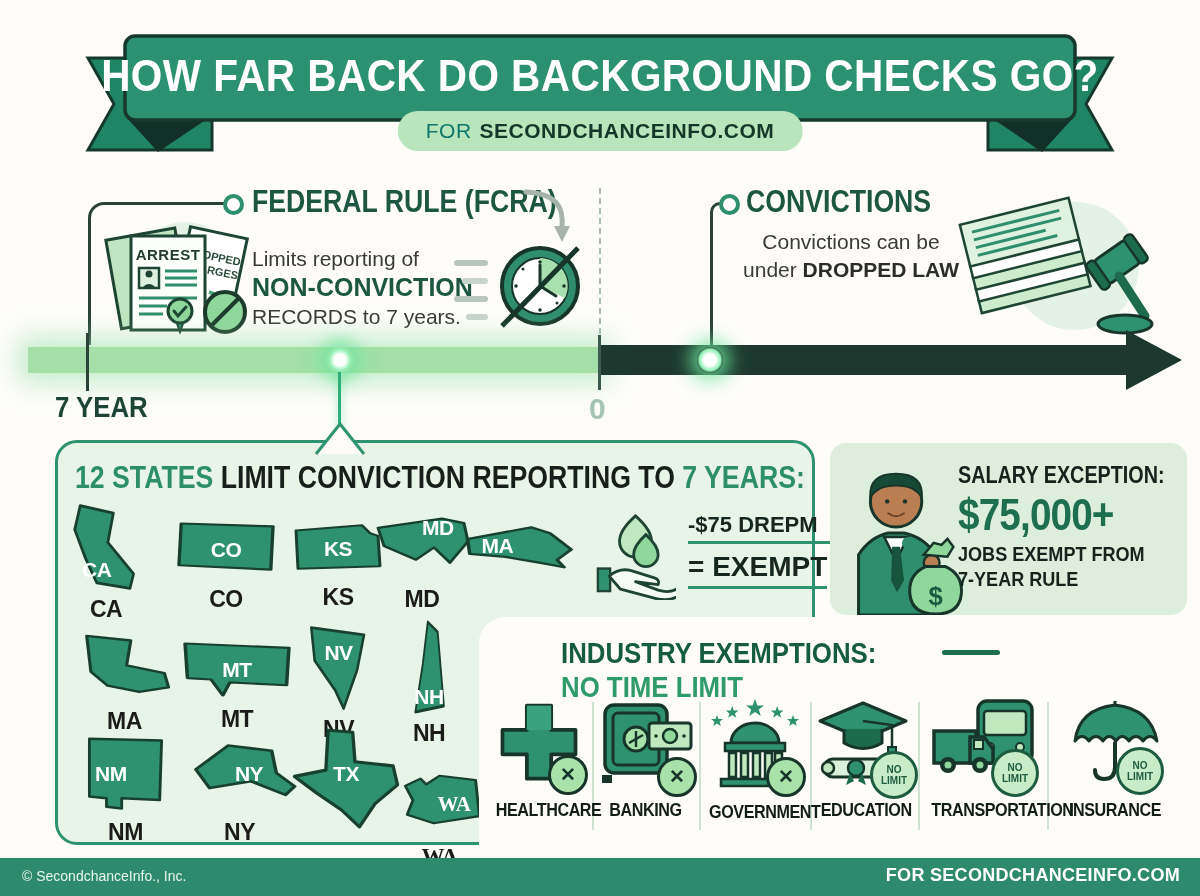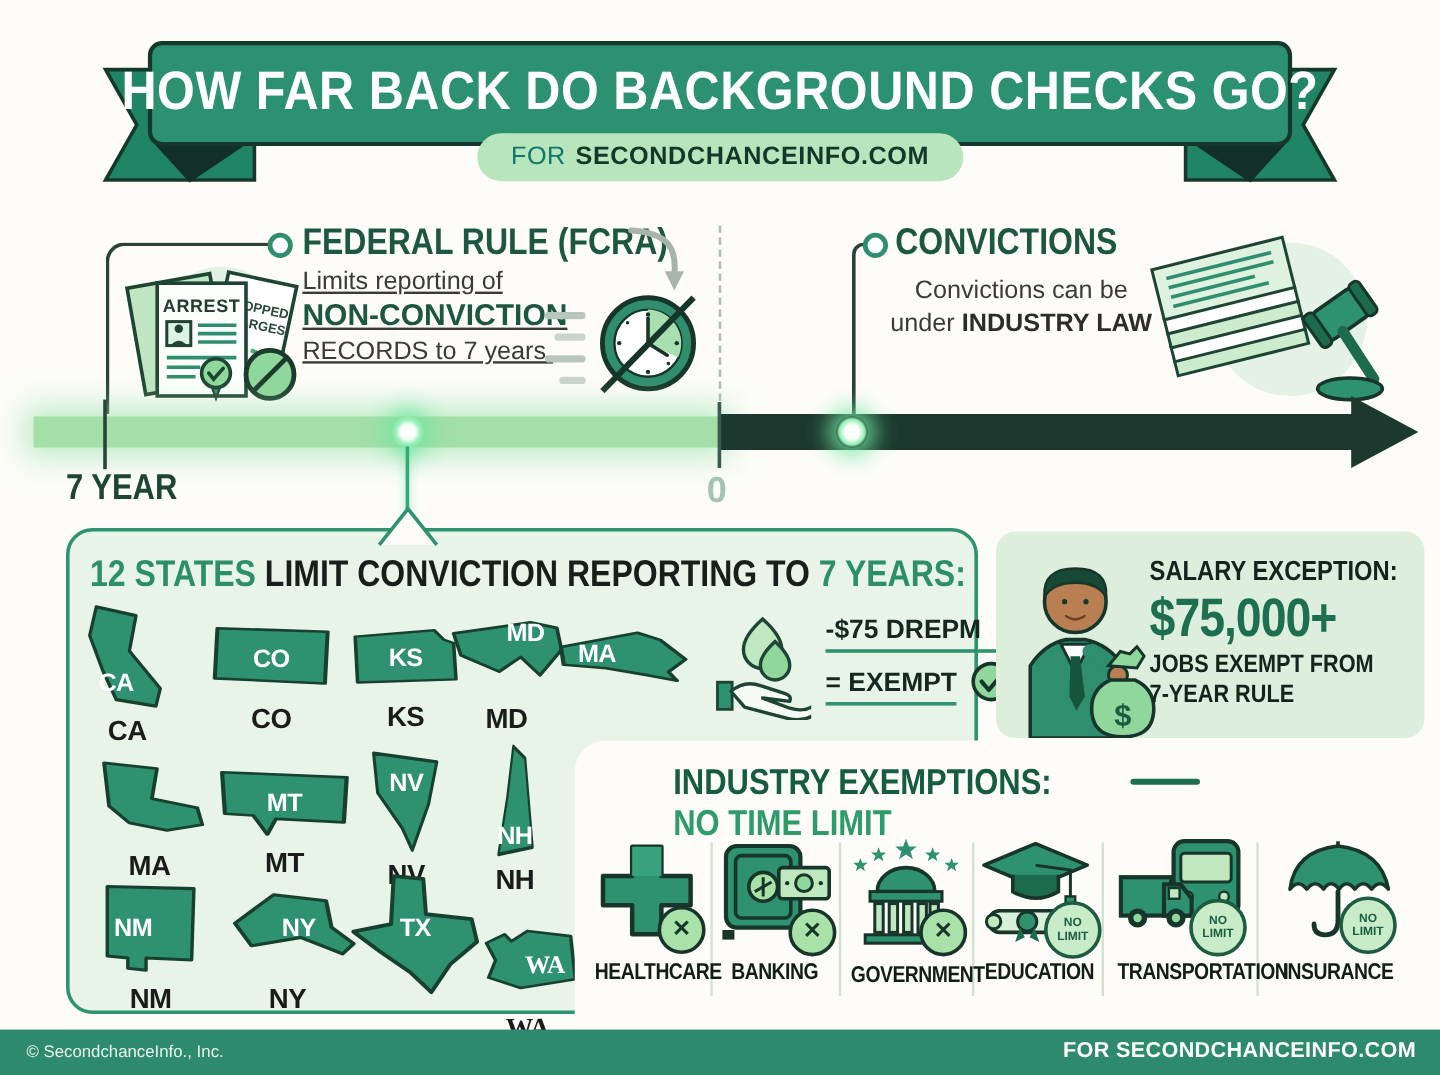--- a/index.html
+++ b/index.html
@@ -93,21 +93,21 @@
     <rect x="125" y="36" width="950" height="84" rx="10" fill="#2b9171" stroke="#16382c" stroke-width="3.5"></rect>
   </svg>
   <div class="abs banner-title cxc">HOW FAR BACK DO BACKGROUND CHECKS GO?</div>
   <div class="abs banner-pill">
     <span class="pill-prefix">FOR</span><span class="pill-brand">SECONDCHANCEINFO.COM</span>
   </div>
 
   <div class="abs connector" style="left:88px;top:202px;width:138px;height:140px;"></div>
   <div class="abs bullet" style="left:223px;top:194px;"></div>
   <div class="abs sec-title cxl" style="left:252px;top:184px;">FEDERAL RULE (FCRA)</div>
-  <div class="abs fcra-text" style="left:252px;top:220px;text-decoration:underline;">
+  <div class="abs fcra-text" style="left:252px;top:244px;">
     <div>Limits reporting of</div>
     <div class="fcra-bold">NON-CONVICTION</div>
     <div>RECORDS to 7 years.</div>
   </div>
 
   <svg class="abs" style="left:85px;top:208px;" width="168" height="128" viewBox="0 0 168 128">
     <circle cx="100" cy="66" r="52" fill="#e4f2e6"></circle>
     <g transform="rotate(-10 60 70)">
       <rect x="28" y="26" width="70" height="90" fill="#bfe5c1" stroke="#1e4434" stroke-width="3"></rect>
     </g>
@@ -162,21 +162,21 @@
     <line x1="50" y1="98" x2="126" y2="20" stroke="#17352a" stroke-width="5"></line>
   </svg>
 
   <div class="abs dashline" style="left:599px;top:188px;height:156px;"></div>
 
   <div class="abs connector" style="left:710px;top:202px;width:16px;height:144px;border-top-left-radius:10px;"></div>
   <div class="abs bullet" style="left:719px;top:194px;"></div>
   <div class="abs sec-title cxl" style="left:746px;top:184px;">CONVICTIONS</div>
   <div class="abs conv-text" style="left:728px;top:228px;width:246px;">
     <div>Convictions can be</div>
-    <div><span>under</span> <span class="bold-dark">INDUSTRY LAW</span></div>
+    <div><span>under</span> <span class="bold-dark">DROPPED LAW</span></div>
   </div>
 
   <svg class="abs" style="left:945px;top:190px;" width="215" height="152" viewBox="0 0 215 152">
     <circle cx="130" cy="76" r="64" fill="#e4f2e6"></circle>
     <g transform="rotate(-14 90 80)">
       <rect x="28" y="96" width="112" height="13" fill="#cdeccd" stroke="#1e4434" stroke-width="2.5"></rect>
       <rect x="28" y="84" width="112" height="13" fill="#ffffff" stroke="#1e4434" stroke-width="2.5"></rect>
       <rect x="28" y="72" width="112" height="13" fill="#cdeccd" stroke="#1e4434" stroke-width="2.5"></rect>
       <rect x="28" y="60" width="112" height="13" fill="#ffffff" stroke="#1e4434" stroke-width="2.5"></rect>
       <rect x="28" y="18" width="112" height="43" fill="#dff2df" stroke="#1e4434" stroke-width="2.5"></rect>
@@ -253,21 +253,21 @@
   </div>
 
   <svg class="abs" style="left:596px;top:506px;" width="80" height="94" viewBox="0 0 85 95">
     <path d="M42,8 q17,15 17,27 a17,17 0 0 1 -34,0 q0,-12 17,-27 Z" fill="#bfe8c0" stroke="#1e4434" stroke-width="3"></path>
     <path d="M53,28 q13,12 13,21 a13,13 0 0 1 -26,0 q0,-9 13,-21 Z" fill="#8fd79b" stroke="#1e4434" stroke-width="3"></path>
     <rect x="2" y="64" width="13" height="24" fill="#2e9270" stroke="#1e4434" stroke-width="2.5"></rect>
     <path d="M14,72 q12,-10 26,-5 l22,7 q6,2 4,7 l-24,-3 24,9 q14,4 22,-3 l4,6 q-12,10 -28,6 l-38,-10 Z" fill="#f6fbf6" stroke="#1e4434" stroke-width="3" stroke-linejoin="round"></path>
   </svg>
   <div class="abs" style="left:688px;top:512px;">
     <div class="exempt-line">-$75 DREPM</div>
-    <div class="exempt-line" style="font-size:22px;display:inline-block;">
+    <div class="exempt-line" style="font-size:28px;display:inline-block;">
       <span>= EXEMPT</span>
     </div>
     <svg width="36" height="36" viewBox="0 0 36 36" style="vertical-align:-10px;margin-left:6px;">
       <circle cx="18" cy="18" r="15" fill="#8fd79b" stroke="#17352a" stroke-width="3"></circle>
       <path d="M10,18 l6,7 l11,-13" fill="none" stroke="#17352a" stroke-width="3.5" stroke-linecap="round" stroke-linejoin="round"></path>
     </svg>
   </div>
 
   <div class="state" style="left:72px;top:628px;width:105px;">
     <svg width="105" height="78" viewBox="0 0 100 100" preserveAspectRatio="none">

